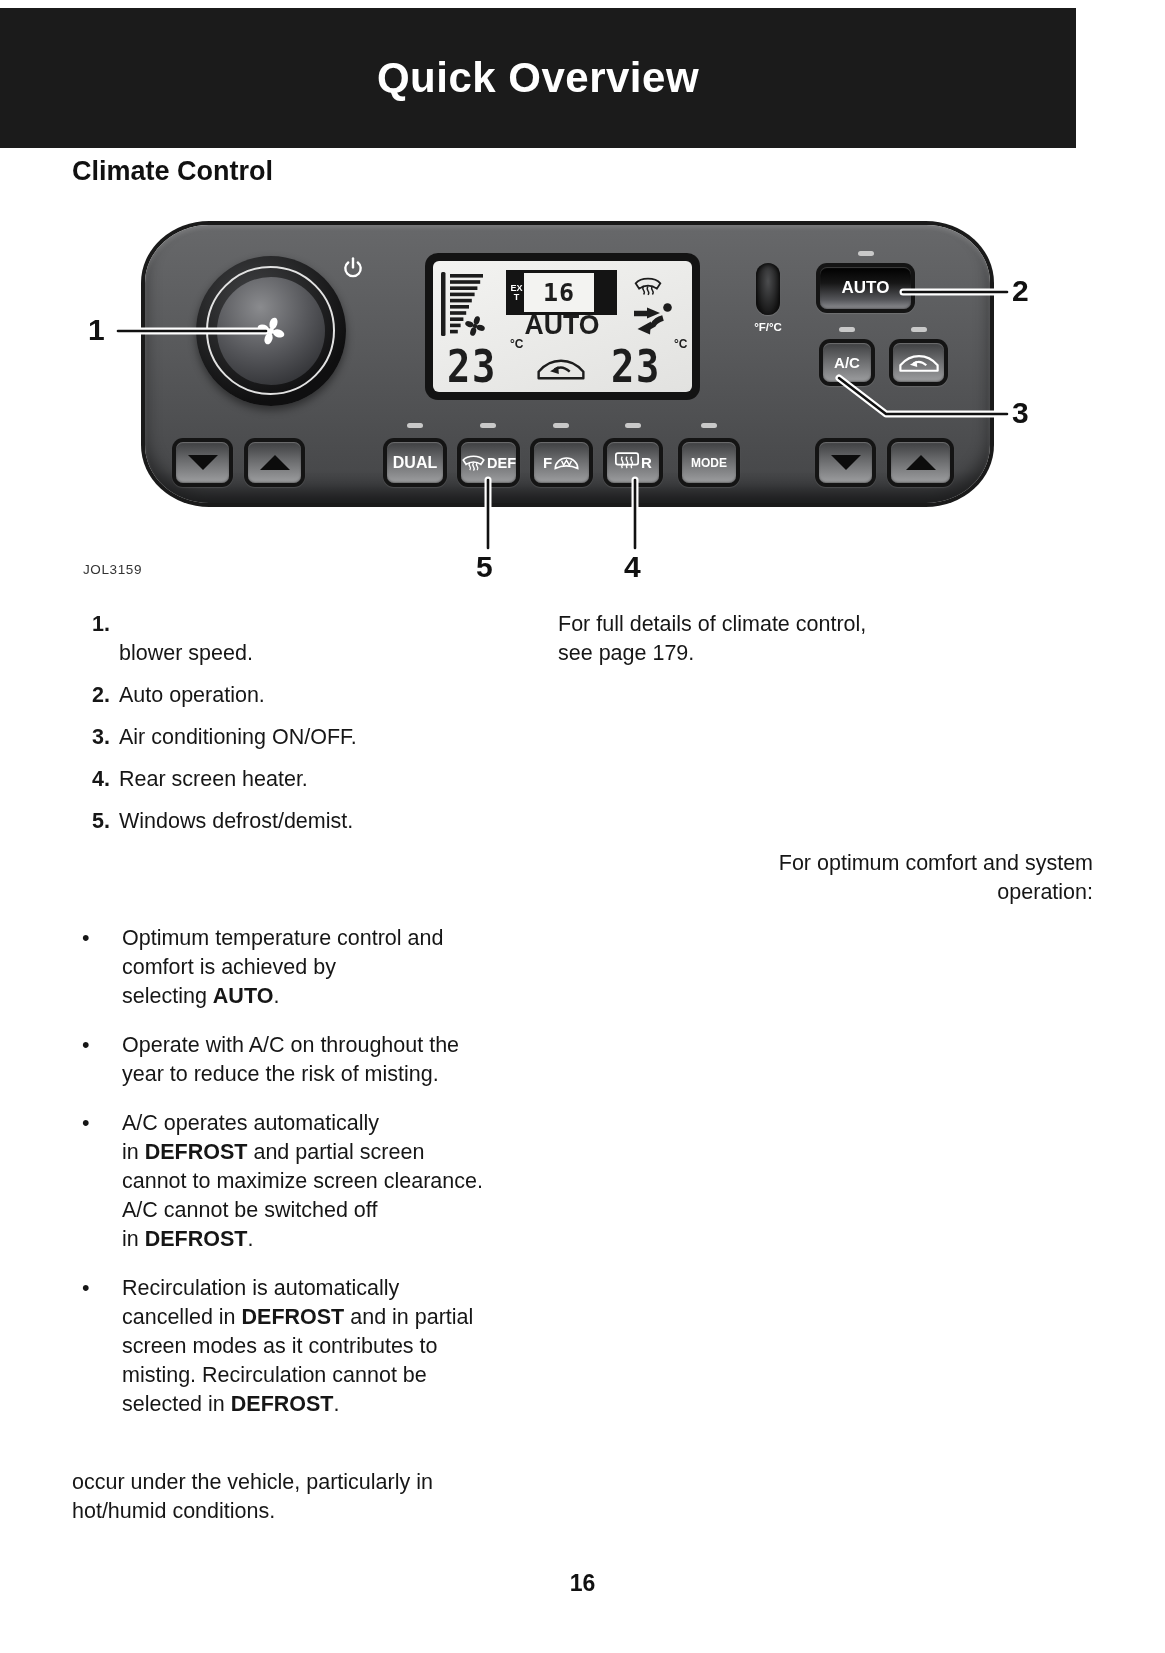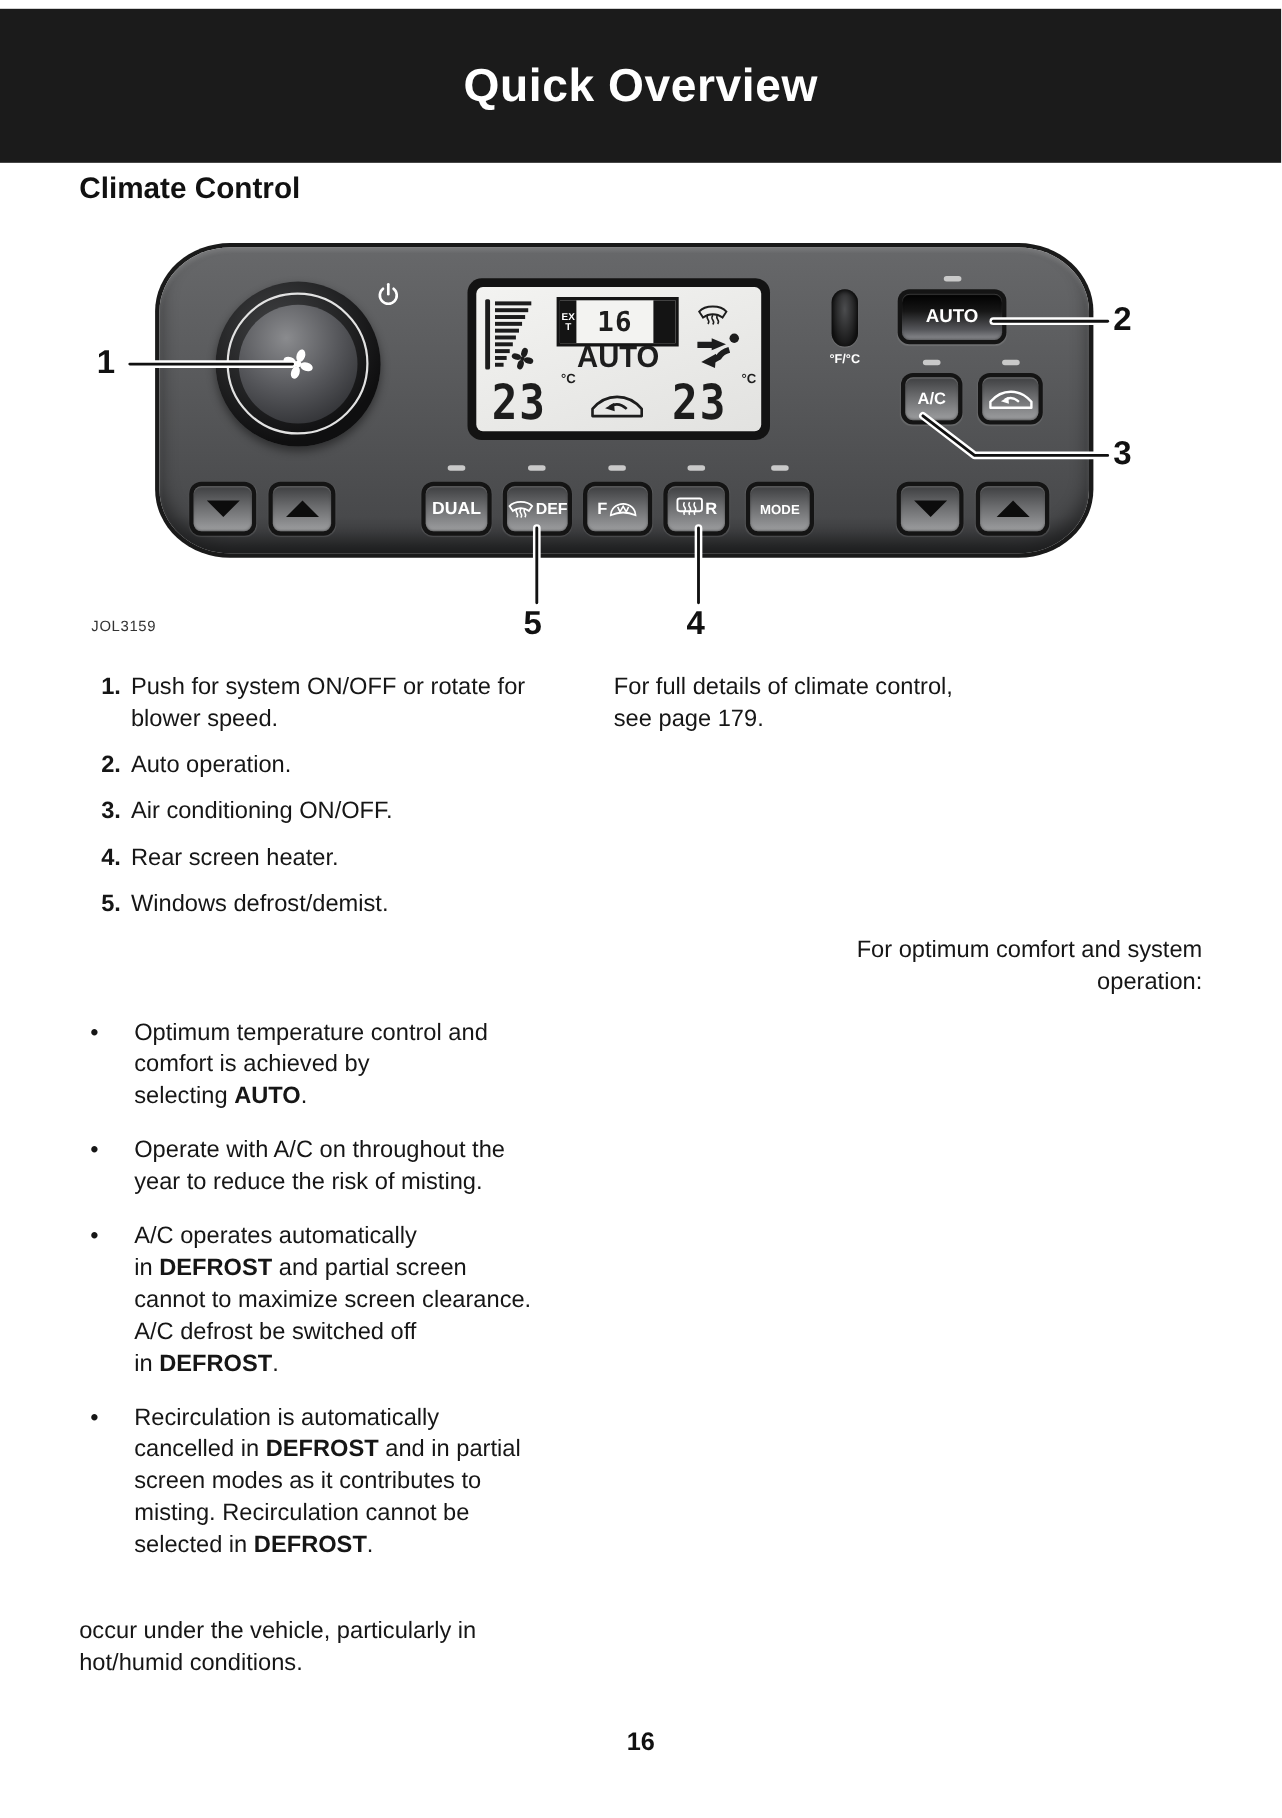--- a/index.html
+++ b/index.html
@@ -1,19 +1,19 @@
 <!DOCTYPE html>
 <html><head>
 <meta charset="utf-8">
 <style>
   html,body{margin:0;padding:0;background:#fff;}
   .page{position:relative;width:1165px;height:1653px;background:#fff;overflow:hidden;
         font-family:"Liberation Sans",sans-serif;color:#161616;}
   
-  .header-bar{position:absolute;left:0;top:8px;width:1165px;height:140px;background:#1b1b1b;
+  .header-bar{position:absolute;left:0;top:8px;width:1076px;height:140px;background:#1b1b1b;
               display:flex;align-items:center;justify-content:center;}
   .header-title{color:#fff;font-size:42px;font-weight:bold;letter-spacing:.5px;}
   .section-heading{position:absolute;left:72px;top:156px;font-size:27px;font-weight:bold;color:#111;}
   
   .figure{position:absolute;left:0;top:210px;width:1165px;height:382px;}
   .panel{position:absolute;left:145px;top:15px;width:845px;height:278px;border-radius:64px/58px;
          background:linear-gradient(180deg,#67686a 0%,#58595b 45%,#48494b 88%,#333436 100%);
          box-shadow:0 0 0 4px #1a1a1a, inset 0 3px 4px rgba(255,255,255,.14), inset 0 -12px 16px rgba(0,0,0,.45);}
   
   .knob-outer{position:absolute;left:51px;top:31px;width:150px;height:150px;border-radius:50%;
@@ -288,21 +288,21 @@
     <span class="callout" style="left:624px;top:340px;">4</span>
     <span class="callout" style="left:476px;top:340px;">5</span>
 
     <span class="fig-caption">JOL3159</span>
   </div>
 
   <div class="content">
 
     <div class="list-item">
       <span class="list-num">1.</span>
-      <span><span>Push for system ON/OFF or rotate for</span><br><span>blower speed.</span></span>
+      <span><br><span>blower speed.</span></span>
     </div>
     <div class="list-item">
       <span class="list-num">2.</span>
       <span>Auto operation.</span>
     </div>
     <div class="list-item">
       <span class="list-num">3.</span>
       <span>Air conditioning ON/OFF.</span>
     </div>
     <div class="list-item">
@@ -321,21 +321,21 @@
       <span><span>Optimum temperature control and</span><br><span>comfort is achieved by</span><br><span>selecting </span><b>AUTO</b><span>.</span></span>
     </div>
 
     <div class="bullet-item">
       <span class="bmark">•</span>
       <span><span>Operate with A/C on throughout the</span><br><span>year to reduce the risk of misting.</span></span>
     </div>
 
     <div class="bullet-item">
       <span class="bmark">•</span>
-      <span><span>A/C operates automatically</span><br><span>in </span><b>DEFROST</b><span> and partial screen</span><br><span>cannot to maximize screen clearance.</span><br><span>A/C defrost be switched off</span><br><span>in </span><b>DEFROST</b><span>.</span></span>
+      <span><span>A/C operates automatically</span><br><span>in </span><b>DEFROST</b><span> and partial screen</span><br><span>cannot to maximize screen clearance.</span><br><span>A/C cannot be switched off</span><br><span>in </span><b>DEFROST</b><span>.</span></span>
     </div>
 
     <div class="bullet-item">
       <span class="bmark">•</span>
       <span><span>Recirculation is automatically</span><br><span>cancelled in </span><b>DEFROST</b><span> and in partial</span><br><span>screen modes as it contributes to</span><br><span>misting. Recirculation cannot be</span><br><span>selected in </span><b>DEFROST</b><span>.</span></span>
     </div>
 
     <p class="para"><br><span>occur under the vehicle, particularly in</span><br><span>hot/humid conditions.</span></p>
 
     <div class="right-col">

